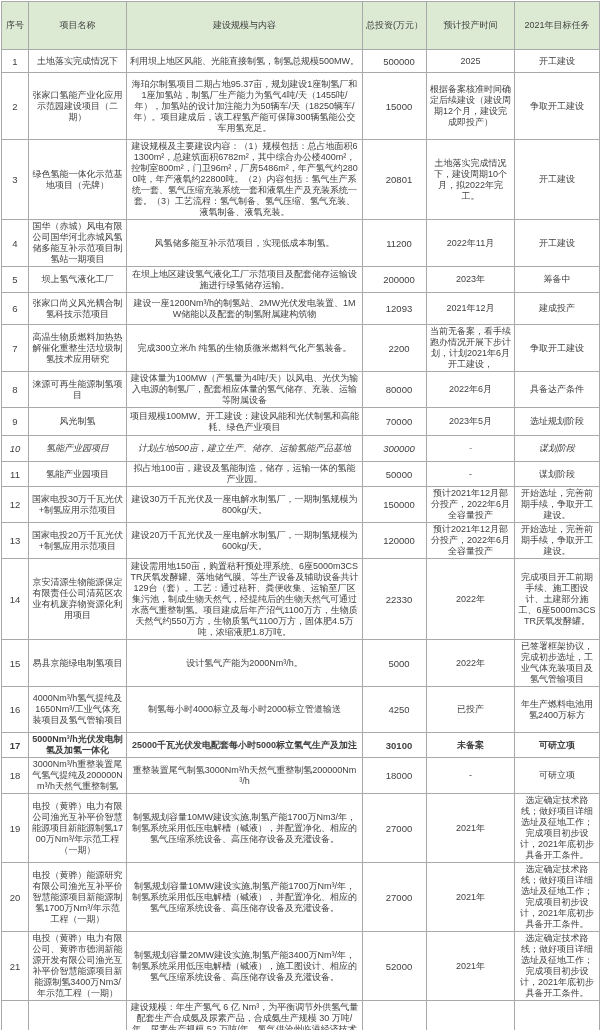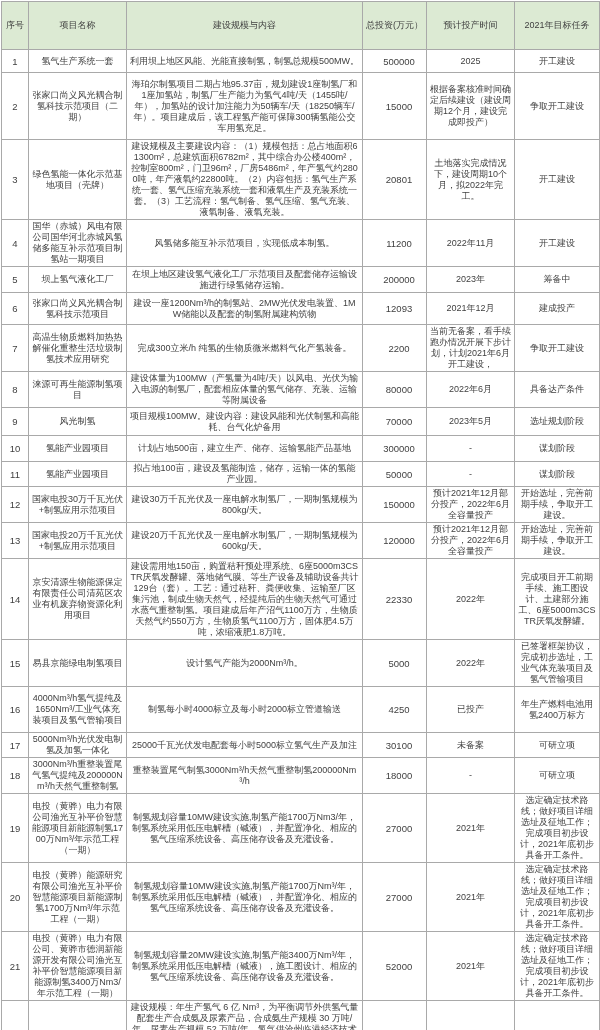--- a/index.html
+++ b/index.html
@@ -55,29 +55,29 @@
           <th>项目名称</th>
           <th>建设规模与内容</th>
           <th>总投资(万元）</th>
           <th>预计投产时间</th>
           <th>2021年目标任务</th>
         </tr>
     </thead>
     <tbody id="body-rows">
         <tr style="height: 23px;">
           <td class="col-no">1</td>
-          <td class="col-name">氢气生产系统一套</td>
+          <td class="col-name">土地落实完成情况下</td>
           <td class="col-content">利用坝上地区风能、光能直接制氢，制氢总规模500MW。</td>
           <td class="col-investment">500000</td>
           <td class="col-time">2025</td>
           <td class="col-task">开工建设</td>
         </tr>
         <tr style="height: 67px;">
           <td class="col-no">2</td>
-          <td class="col-name">张家口尚义风光耦合制氢科技示范项目（二期）</td>
+          <td class="col-name">张家口氢能产业化应用示范园建设项目（二期）</td>
           <td class="col-content">海珀尔制氢项目二期占地95.37亩，规划建设1座制氢厂和1座加氢站，制氢厂生产能力为氢气4吨/天（1455吨/年），加氢站的设计加注能力为50辆车/天（18250辆车/年）。项目建成后，该工程氢产能可保障300辆氢能公交车用氢充足。</td>
           <td class="col-investment">15000</td>
           <td class="col-time">根据备案核准时间确定后续建设（建设周期12个月，建设完成即投产）</td>
           <td class="col-task">争取开工建设</td>
         </tr>
         <tr style="height: 65px;">
           <td class="col-no">3</td>
           <td class="col-name">绿色氢能一体化示范基地项目（壳牌）</td>
           <td class="col-content">建设规模及主要建设内容：（1）规模包括：总占地面积61300m²，总建筑面积6782m²，其中综合办公楼400m²，控制室800m²，门卫96m²，厂房5486m²，年产氢气约2800吨，年产液氧约22800吨。（2）内容包括：氢气生产系统一套、氢气压缩充装系统一套和液氧生产及充装系统一套。（3）工艺流程：氢气制备、氢气压缩、氢气充装、液氧制备、液氧充装。</td>
           <td class="col-investment">20801</td>
@@ -120,26 +120,26 @@
           <td class="col-no">8</td>
           <td class="col-name">涞源可再生能源制氢项目</td>
           <td class="col-content">建设体量为100MW（产氢量为4吨/天）以风电、光伏为输入电源的制氢厂，配套相应体量的氢气储存、充装、运输等附属设备</td>
           <td class="col-investment">80000</td>
           <td class="col-time">2022年6月</td>
           <td class="col-task">具备达产条件</td>
         </tr>
         <tr style="height: 28px;">
           <td class="col-no">9</td>
           <td class="col-name">风光制氢</td>
-          <td class="col-content">项目规模100MW。建设内容：建设风能和光伏制氢和高能耗、台气化炉备用</td>
+          <td class="col-content">项目规模100MW。开工建设：建设风能和光伏制氢和高能耗、绿色产业项目</td>
           <td class="col-investment">70000</td>
           <td class="col-time">2023年5月</td>
           <td class="col-task">选址规划阶段</td>
         </tr>
-        <tr style="height: 26px;">
+        <tr style="height: 26px; font-style: italic;">
           <td class="col-no">10</td>
           <td class="col-name">氢能产业园项目</td>
           <td class="col-content">计划占地500亩，建立生产、储存、运输氢能产品基地</td>
           <td class="col-investment">300000</td>
           <td class="col-time">-</td>
           <td class="col-task">谋划阶段</td>
         </tr>
         <tr style="height: 24px;">
           <td class="col-no">11</td>
           <td class="col-name">氢能产业园项目</td>
@@ -181,21 +181,21 @@
           <td class="col-task">已签署框架协议，完成初步选址，工业气体充装项目及氢气管输项目</td>
         </tr>
         <tr style="height: 46px;">
           <td class="col-no">16</td>
           <td class="col-name">4000Nm³/h氢气提纯及1650Nm³/工业气体充装项目及氢气管输项目</td>
           <td class="col-content">制氢每小时4000标立及每小时2000标立管道输送</td>
           <td class="col-investment">4250</td>
           <td class="col-time">已投产</td>
           <td class="col-task">年生产燃料电池用氢2400万标方</td>
         </tr>
-        <tr style="height: 24px;">
+        <tr style="height: 24px; font-weight: bold;">
           <td class="col-no">17</td>
           <td class="col-name">5000Nm³/h光伏发电制氢及加氢一体化</td>
           <td class="col-content">25000千瓦光伏发电配套每小时5000标立氢气生产及加注</td>
           <td class="col-investment">30100</td>
           <td class="col-time">未备案</td>
           <td class="col-task">可研立项</td>
         </tr>
         <tr style="height: 31px;">
           <td class="col-no">18</td>
           <td class="col-name">3000Nm³/h重整装置尾气氢气提纯及200000Nm³/h天然气重整制氢</td>

